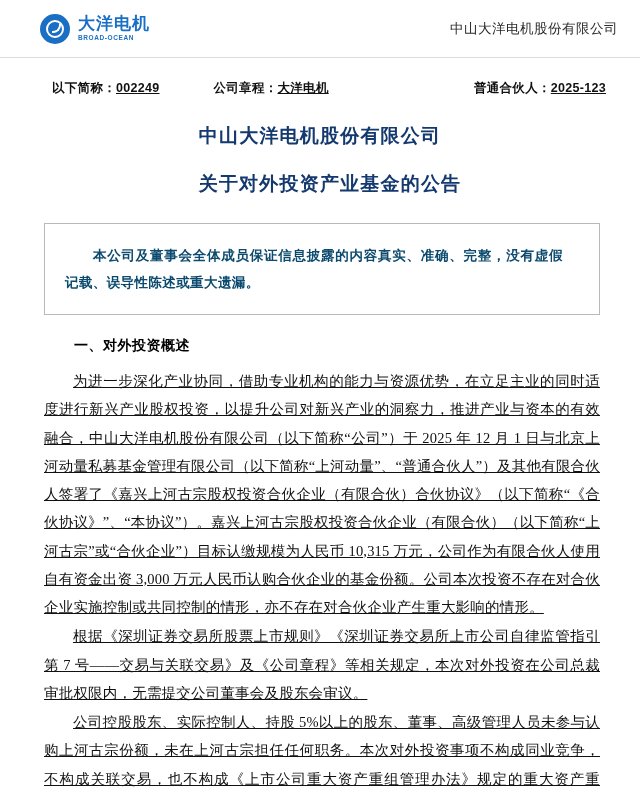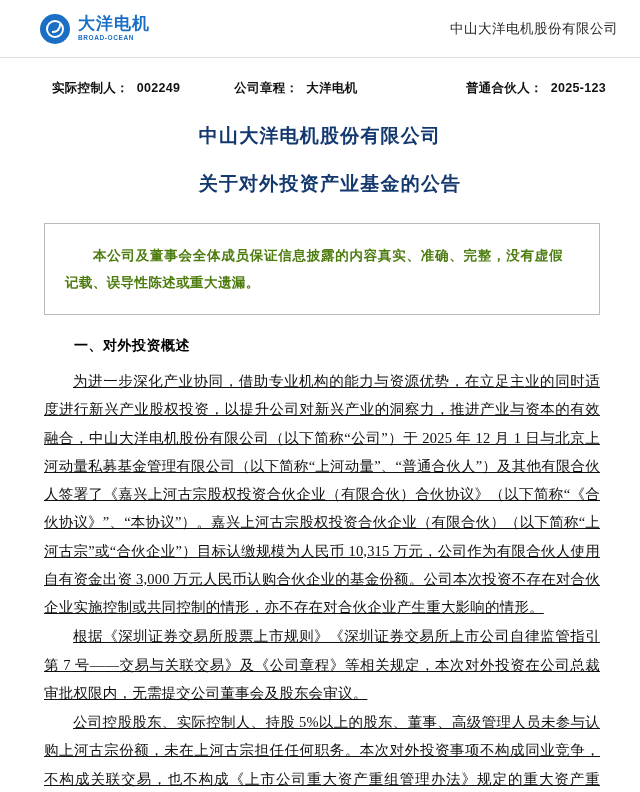--- a/index.html
+++ b/index.html
@@ -103,21 +103,21 @@
     font-family: "Liberation Sans", sans-serif;
     font-size: 12.5px;
     font-weight: bold;
     color: #111111;
     letter-spacing: 0.3px;
   }
   .meta-item {
     white-space: nowrap;
   }
   .meta-item .val {
-    margin-left: 8px;
+    text-decoration: underline;
   }
   .meta-mid { margin-left: 54px; }
   .meta-right { margin-left: auto; }
 
   
   .doc-title {
     text-align: center;
     font-family: "Liberation Sans", sans-serif;
     font-size: 19px;
     font-weight: bold;
@@ -138,21 +138,21 @@
 
   
   .disclaimer {
     margin: 26px 40px 0 44px;
     border: 1px solid #b9b9b9;
     padding: 18px 36px 18px 20px;
     font-family: "Liberation Sans", sans-serif;
     font-size: 13.5px;
     font-weight: bold;
     line-height: 2.0;
-    color: #4d7c0f;
+    color: #0c4a6e;
     letter-spacing: 0.4px;
     text-align: justify;
   }
   .disclaimer p {
     margin: 0;
     text-indent: 28px;
   }
 
   
   .section-heading {
@@ -188,21 +188,21 @@
       <div class="logo-text">
         <span class="logo-cn">大洋电机</span>
         <span class="logo-en">BROAD-OCEAN</span>
       </div>
     </div>
     <div class="header-company">中山大洋电机股份有限公司</div>
   </div>
 
   <div class="meta-row">
     <span class="meta-item">
-      <span>实际控制人：</span><span class="val">002249</span>
+      <span>以下简称：</span><span class="val">002249</span>
     </span>
     <span class="meta-item meta-mid">
       <span>公司章程：</span><span class="val">大洋电机</span>
     </span>
     <span class="meta-item meta-right">
       <span>普通合伙人：</span><span class="val">2025-123</span>
     </span>
   </div>
 
   <div class="doc-title">中山大洋电机股份有限公司</div>

